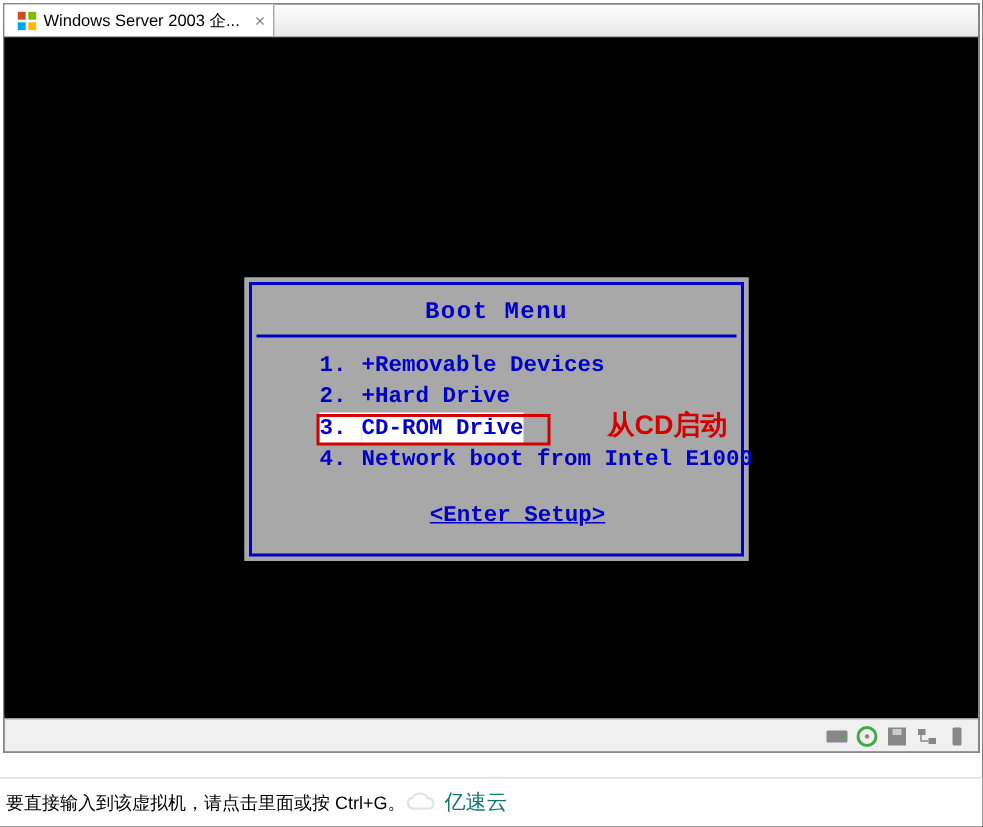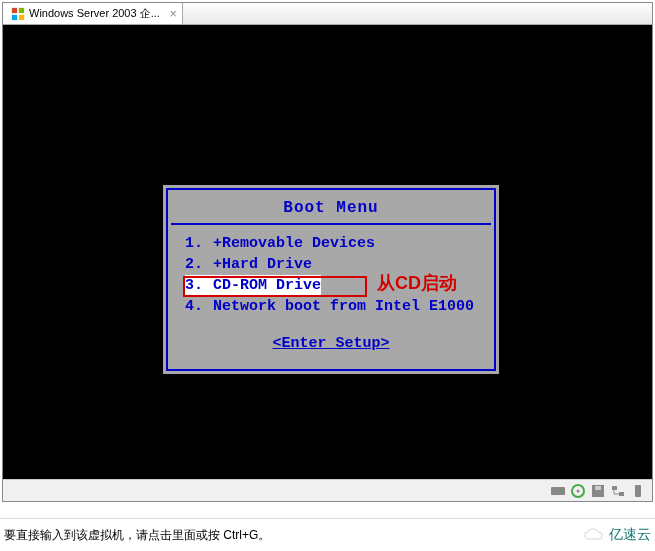--- a/index.html
+++ b/index.html
@@ -80,20 +80,21 @@
       padding: 6px 0;
       border-bottom: 2px solid #0000c8;
       letter-spacing: 1px;
     }
     .boot-items {
       padding: 8px 14px 14px 14px;
       font-family: 'Courier New', monospace;
       font-size: 15px;
       color: #0000c8;
       font-weight: bold;
+      margin-left: 28px;
     }
     .boot-item {
       line-height: 21px;
       white-space: nowrap;
       position: relative;
     }
     .boot-item.selected .sel-bg {
       position: absolute;
       left: -2px;
       right: 110px;
@@ -157,21 +158,20 @@
     }
     .bottom-bar {
       position: absolute;
       bottom: 0;
       left: 0;
       width: 100%;
       height: 22px;
       background: #fff;
       display: flex;
       align-items: center;
-      justify-content: space-between;
       font-size: 12px;
       padding: 16px 4px;
       border-top: 1px solid #ddd;
     }
     .watermark {
       display: flex;
       align-items: center;
       gap: 4px;
       color: #0f766e;
       font-size: 14px;

